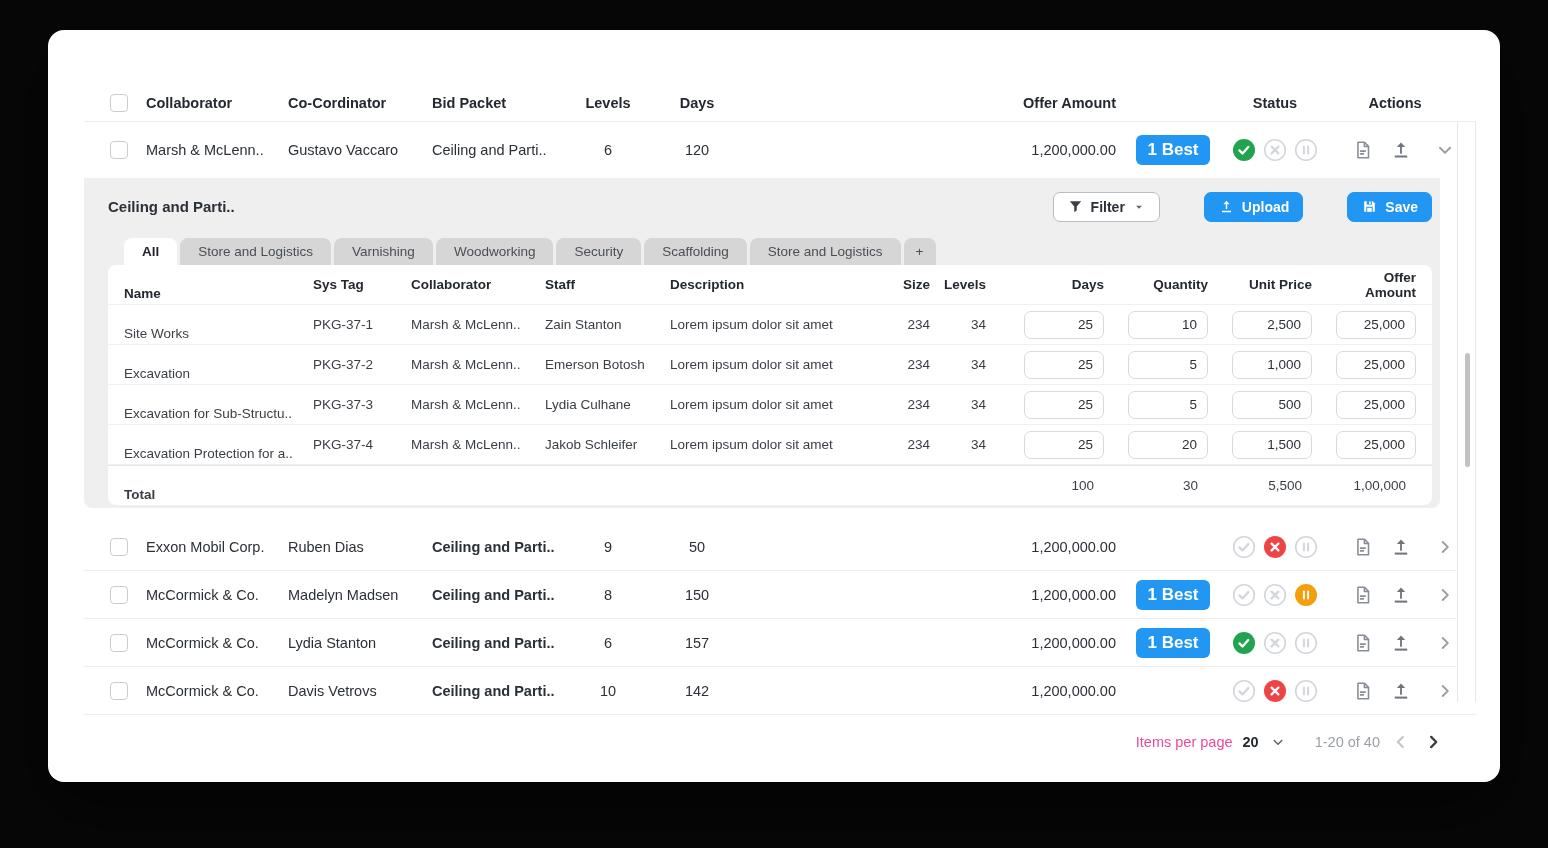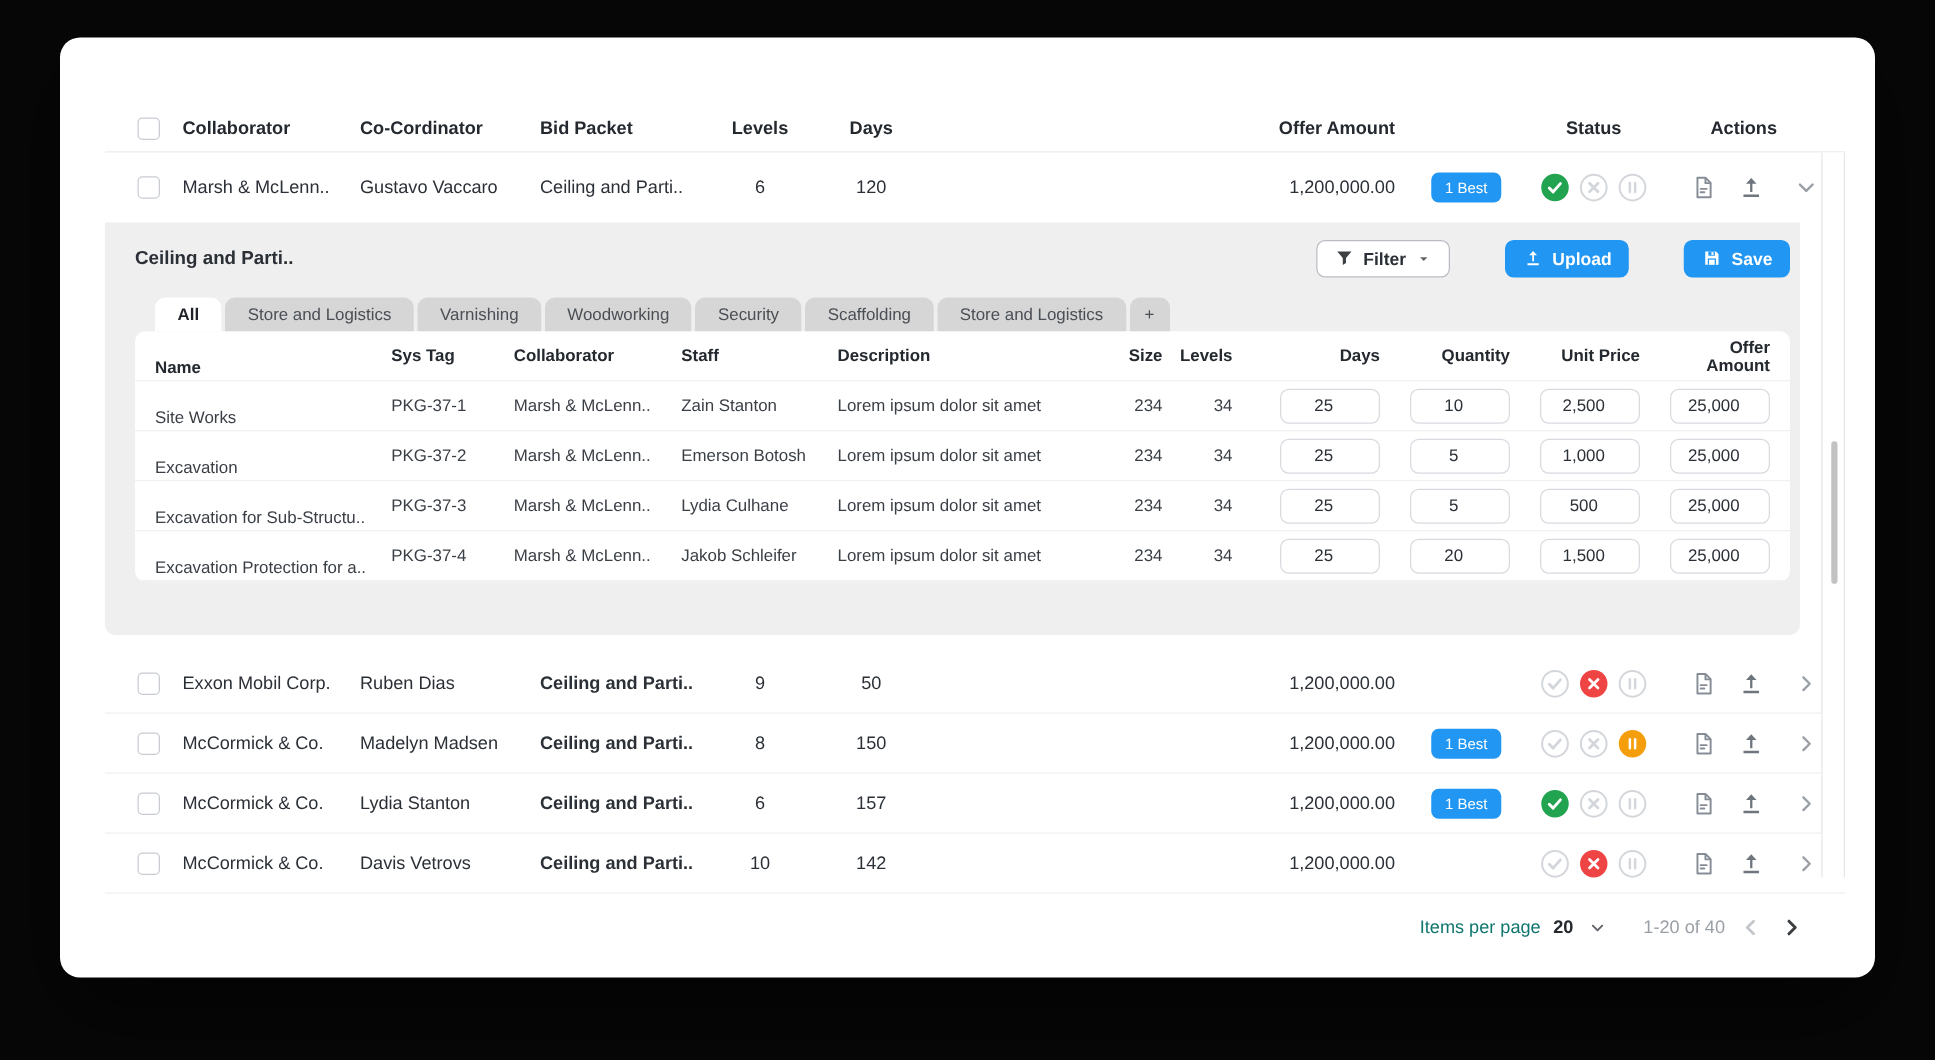--- a/index.html
+++ b/index.html
@@ -31,21 +31,21 @@
   .cb { display:block; width:18px; height:18px; border:1.6px solid #c8ccd2; border-radius:4px; background:#fff; }
   .c-collab { width:142px; }
   .c-coord  { width:144px; }
   .c-bid    { width:153px; }
   .c-bid.bold { font-weight:700; }
   .c-levels { width:46px; text-align:center; }
   .c-days   { width:132px; text-align:center; }
   .c-spacer { flex:1 1 auto; }
   .c-offer  { width:160px; text-align:right; margin-right:14px; }
   .c-badge  { width:86px; display:flex; justify-content:center; }
-  .badge { background:#2196F3; color:#fff; font-size:12px; font-weight:400; padding:5px 11px; border-radius:6px; white-space:nowrap; }
+  .badge { background:#2196F3; color:#fff; font-size:17px; font-weight:700; padding:5px 11px; border-radius:6px; white-space:nowrap; }
   .c-status { width:118px; display:flex; justify-content:center; gap:7px; }
   .c-actions{ width:122px; display:flex; align-items:center; justify-content:flex-end; gap:16px; }
   .st { display:inline-flex; width:24px; height:24px; }
   .act { display:inline-flex; width:22px; height:22px; cursor:pointer; }
   .chev { display:inline-flex; width:22px; height:22px; margin-left:6px; }
   
   .panel {
     margin:0 36px; margin-top:0;
     width:1356px; height:330px;
     background:#efefef; border-radius:0 0 8px 8px;
@@ -75,31 +75,31 @@
   .i-sys  { width:98px; }
   .i-collab { width:134px; }
   .i-staff { width:125px; }
   .i-desc { flex:1 1 auto; }
   .i-size { width:60px; text-align:right; }
   .i-levels { width:56px; text-align:right; }
   .i-in { width:80px; margin-left:24px; text-align:right; }
   .i-in.first { margin-left:38px; }
   .i-in input {
     width:80px; height:28px; border:1px solid #d8dadf; border-radius:7px;
-    text-align:center; padding-right:10px; font-size:13.5px; color:#2b3037;
+    text-align:right; padding-right:10px; font-size:13.5px; color:#2b3037;
     font-family:"Liberation Sans", sans-serif; background:#fff; outline:none;
   }
   .i-in.tot { padding-right:10px; font-weight:400; }
   
   .footer {
     position:absolute; left:0; right:0; bottom:0; height:80px;
     display:flex; align-items:center; justify-content:flex-end;
     padding-right:56px; gap:10px; font-size:14.5px;
   }
-  .fp-label { color:#0f766e; }
+  .fp-label { color:#ec4899; }
   .fp-count { color:#24292f; font-weight:700; }
   .fp-range { color:#9aa0a6; margin-left:18px; }
   .fp-ic { display:inline-flex; width:22px; height:22px; cursor:pointer; }
   .fp-caret { display:inline-flex; width:18px; height:18px; }
   
   .vscroll {
     position:absolute; top:92px; right:24px; width:19px; height:580px;
     background:#fff; border-left:1px solid #e7e7e7; border-right:1px solid #e7e7e7;
   }
   .vscroll .thumb { position:absolute; left:7px; top:231px; width:5px; height:114px; background:#c2c2c2; border-radius:3px; }
@@ -306,20 +306,33 @@
         <span class="i-staff">Jakob Schleifer</span>
         <span class="i-desc">Lorem ipsum dolor sit amet</span>
         <span class="i-size">234</span>
         <span class="i-levels">34</span>
         <span class="i-in first"><input value="25" style=""></span>
         <span class="i-in"><input value="20" style=""></span>
         <span class="i-in"><input value="1,500" style=""></span>
         <span class="i-in"><input value="25,000" style=""></span>
       </div>
 
+      <div class="it-row total">
+        <span class="i-name">Total</span>
+        <span class="i-sys"></span>
+          <span class="i-collab"></span>
+          <span class="i-staff"></span>
+        <span class="i-desc"></span>
+          <span class="i-size"></span>
+          <span class="i-levels"></span>
+        <span class="i-in first tot">100</span>
+        <span class="i-in tot">30</span>
+        <span class="i-in tot">5,500</span>
+        <span class="i-in tot">1,00,000</span>
+      </div>
     </div>
   </div>
 
   <div class="mt-row compact" style="margin-top:15px">
     <span class="c-check">
         <span class="cb"></span>
       </span>
     <span class="c-collab">Exxon Mobil Corp.</span>
     <span class="c-coord">Ruben Dias</span>
     <span class="c-bid bold">Ceiling and Parti..</span>

